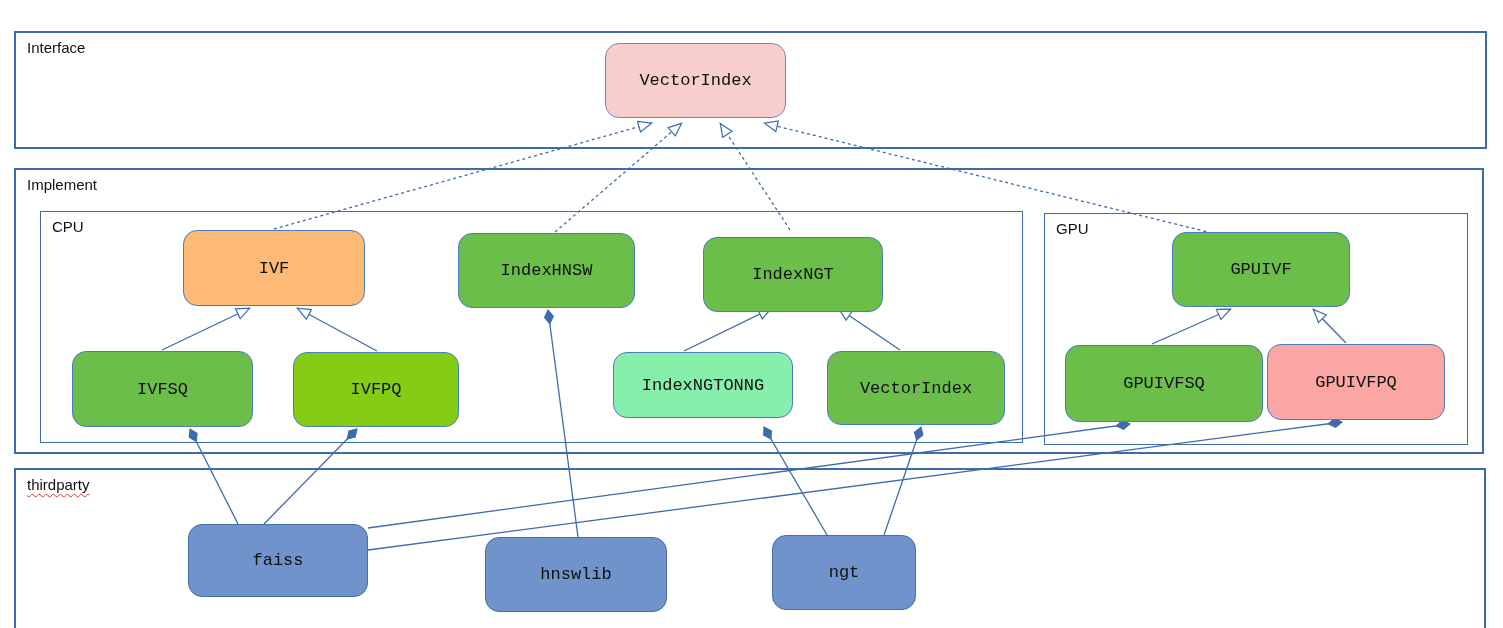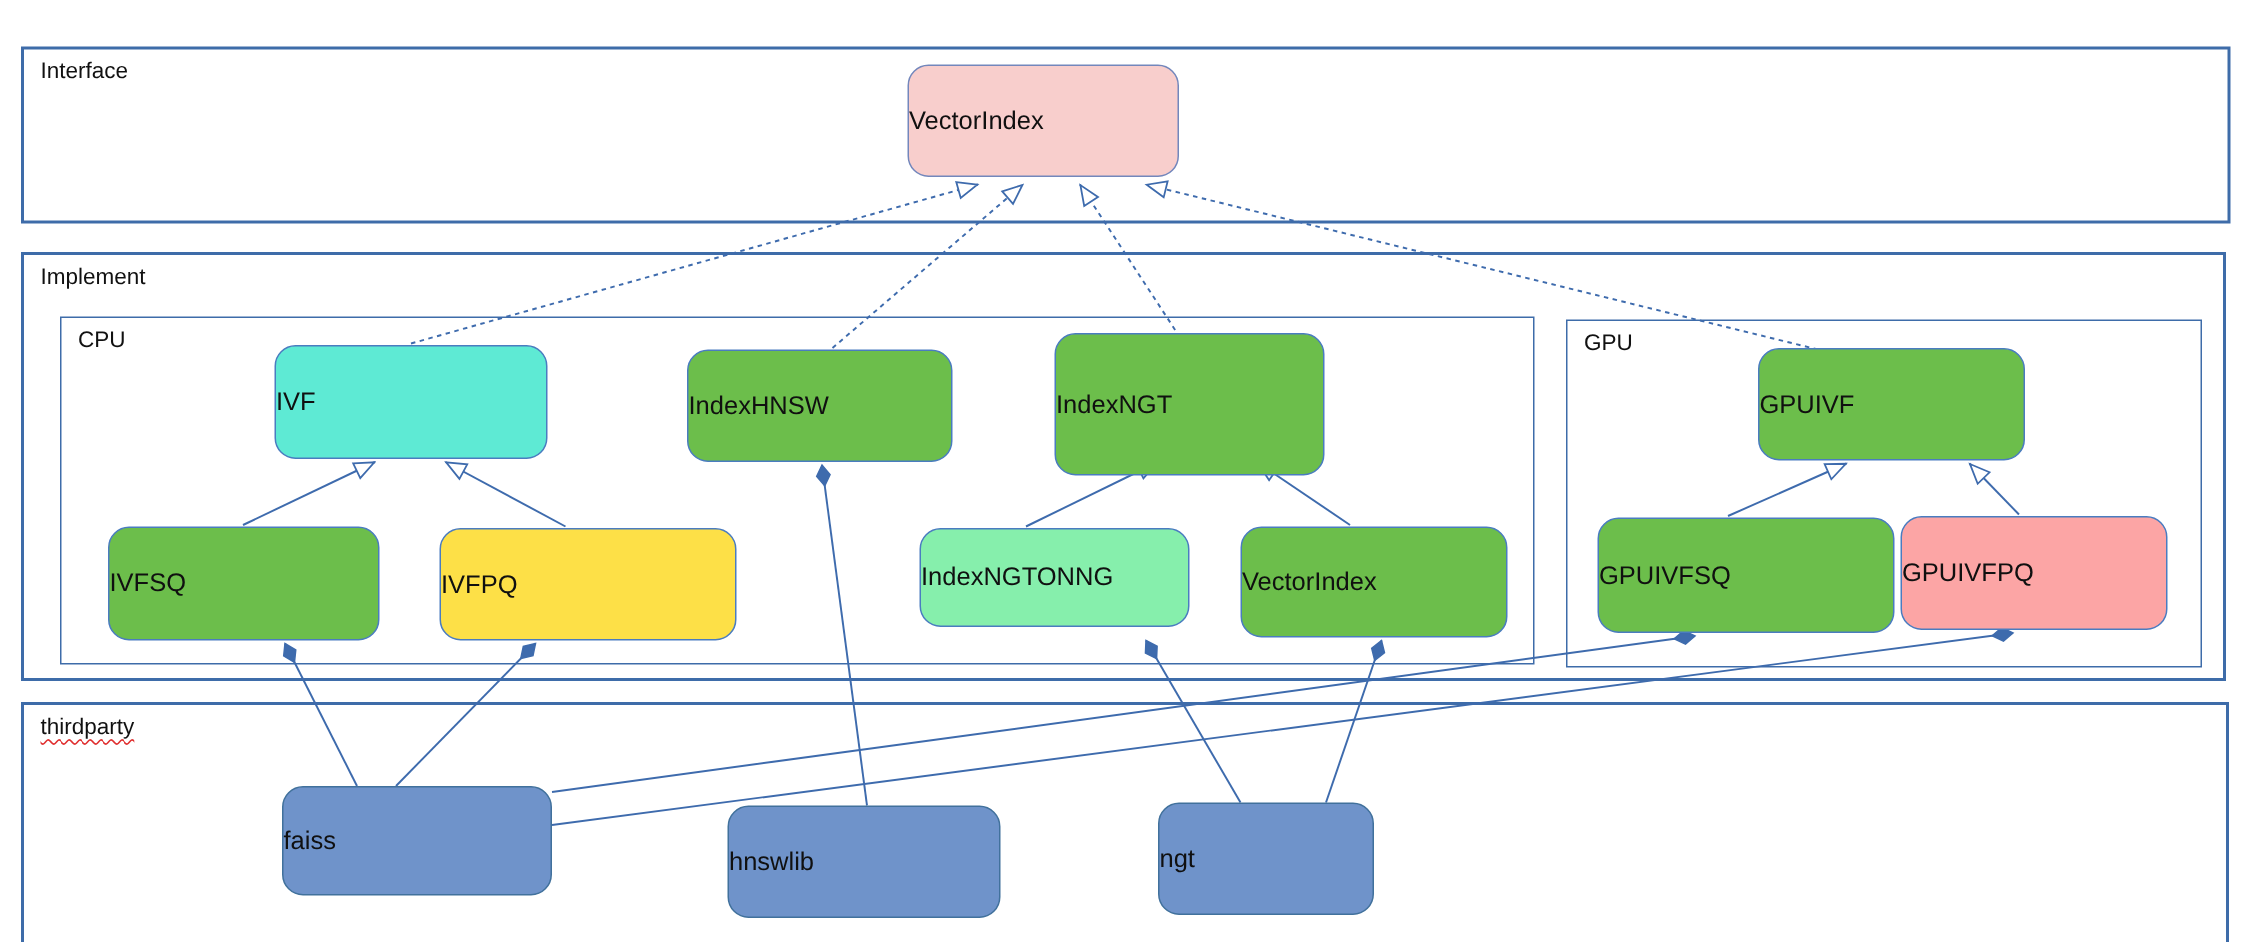--- a/index.html
+++ b/index.html
@@ -43,22 +43,22 @@
   #edges{
     position:absolute;left:0;top:0;width:1503px;height:628px;
     z-index:5;pointer-events:none;
   }
   #nodes{position:absolute;left:0;top:0;width:100%;height:100%;z-index:6;}
   .node{
     position:absolute;
     box-sizing:border-box;
     border:1.5px solid #41719C;
     border-radius:14px;
-    display:flex;align-items:center;
-    font-family:Liberation Sans, sans-serif;
+    display:flex;align-items:center;justify-content:center;
+    font-family:Liberation Mono, monospace;
     font-size:17px;
     color:#101010;
     text-align:center;
   }
   .edge{fill:none;}
   .edge.realization{stroke-dasharray:3 3;}
 </style>
 </head>
 <body>
 
@@ -111,36 +111,36 @@
         <line class="edge composition" x1="884" y1="513" x2="921" y2="405" stroke="#3E6BAD" stroke-width="1.3" marker-end="url(#mk-diamond)"></line>
         <line class="edge composition" x1="368" y1="506" x2="1130" y2="402" stroke="#3E6BAD" stroke-width="1.3" marker-end="url(#mk-diamond)"></line>
         <line class="edge composition" x1="368" y1="528" x2="1342" y2="400" stroke="#3E6BAD" stroke-width="1.3" marker-end="url(#mk-diamond)"></line>
       </g>
   </svg>
 
   <div id="nodes">
       <div class="node" style="left: 605px; top: 21px; width: 181px; height: 75px; background: rgb(248, 206, 204); border-color: rgb(115, 135, 188);">
         <span>VectorIndex</span>
       </div>
-      <div class="node" style="left: 183px; top: 208px; width: 182px; height: 76px; background: #5eead4; border-color: rgb(74, 124, 192);">
+      <div class="node" style="left: 183px; top: 208px; width: 182px; height: 76px; background: #fdba74; border-color: rgb(74, 124, 192);">
         <span>IVF</span>
       </div>
       <div class="node" style="left: 458px; top: 211px; width: 177px; height: 75px; background: rgb(108, 190, 75); border-color: rgb(74, 124, 192);">
         <span>IndexHNSW</span>
       </div>
-      <div class="node" style="left: 703px; top: 200px; width: 180px; height: 95px; background: rgb(108, 190, 75); border-color: rgb(74, 124, 192);">
+      <div class="node" style="left: 703px; top: 215px; width: 180px; height: 75px; background: rgb(108, 190, 75); border-color: rgb(74, 124, 192);">
         <span>IndexNGT</span>
       </div>
       <div class="node" style="left: 1172px; top: 210px; width: 178px; height: 75px; background: rgb(108, 190, 75); border-color: rgb(74, 124, 192);">
         <span>GPUIVF</span>
       </div>
       <div class="node" style="left: 72px; top: 329px; width: 181px; height: 76px; background: rgb(108, 190, 75); border-color: rgb(74, 124, 192);">
         <span>IVFSQ</span>
       </div>
-      <div class="node" style="left: 293px; top: 330px; width: 198px; height: 75px; background: #fde047; border-color: rgb(74, 124, 192);">
+      <div class="node" style="left: 293px; top: 330px; width: 166px; height: 75px; background: #84cc16; border-color: rgb(74, 124, 192);">
         <span>IVFPQ</span>
       </div>
       <div class="node" style="left: 613px; top: 330px; width: 180px; height: 66px; background: #86efac; border-color: rgb(74, 124, 192);">
         <span>IndexNGTONNG</span>
       </div>
       <div class="node" style="left: 827px; top: 329px; width: 178px; height: 74px; background: rgb(108, 190, 75); border-color: rgb(74, 124, 192);">
         <span>VectorIndex</span>
       </div>
       <div class="node" style="left: 1065px; top: 323px; width: 198px; height: 77px; background: rgb(108, 190, 75); border-color: rgb(74, 124, 192);">
         <span>GPUIVFSQ</span>

